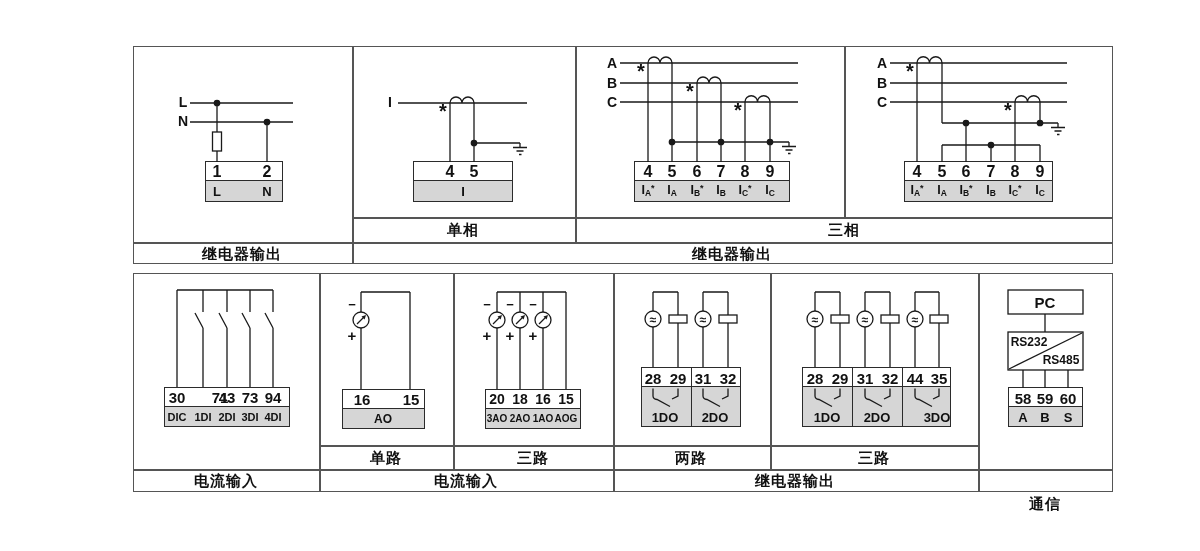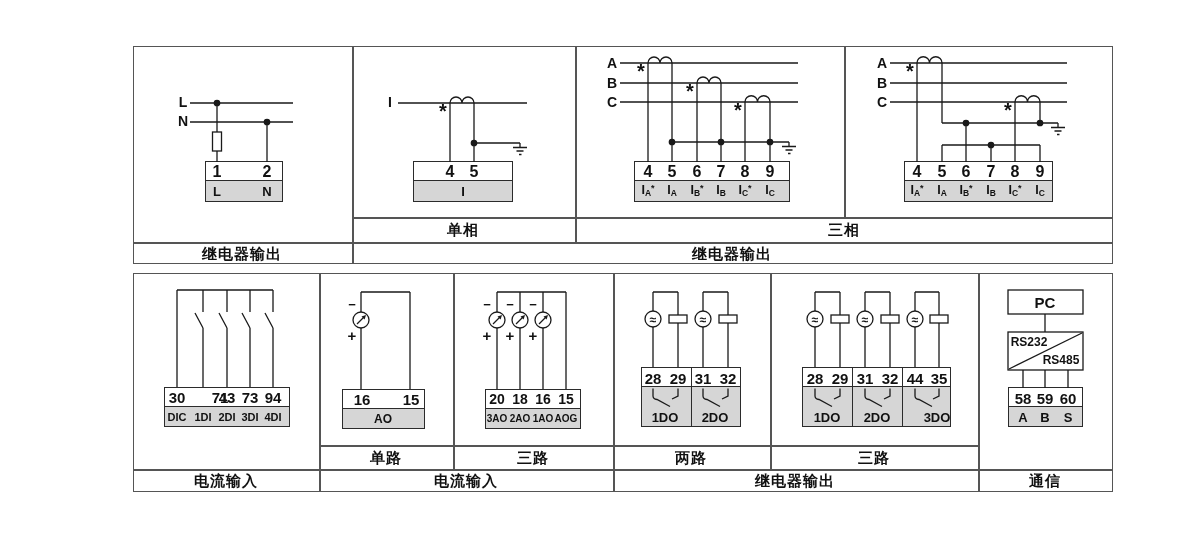--- a/index.html
+++ b/index.html
@@ -219,21 +219,21 @@
   <span class="t cjk" style="left:844px;top:229px;">三相</span>
   <span class="t cjk" style="left:242px;top:253px;">继电器输出</span>
   <span class="t cjk" style="left:732px;top:253px;">继电器输出</span>
   <span class="t cjk" style="left:386px;top:457px;">单路</span>
   <span class="t cjk" style="left:533px;top:457px;">三路</span>
   <span class="t cjk" style="left:691px;top:457px;">两路</span>
   <span class="t cjk" style="left:874px;top:457px;">三路</span>
   <span class="t cjk" style="left:226px;top:480px;">电流输入</span>
   <span class="t cjk" style="left:466px;top:480px;">电流输入</span>
   <span class="t cjk" style="left:795px;top:480px;">继电器输出</span>
-  <span class="t cjk" style="left:1045px;top:480px;">通信</span>
+  <span class="t cjk" style="left:1045px;top:504px;font-family:Liberation Serif, serif;">通信</span>
 
   <span class="t pin" style="left:183px;top:102px;">L</span>
   <span class="t pin" style="left:183px;top:121px;">N</span>
   <span class="t num16" style="left:217px;top:172px;">1</span>
   <span class="t num16" style="left:267px;top:172px;">2</span>
   <span class="t glab13" style="left:217px;top:191px;">L</span>
   <span class="t glab13" style="left:267px;top:191px;">N</span>
 
   <span class="t pin" style="left:390px;top:102px;">I</span>
   <span class="t num16" style="left:450px;top:172px;">4</span>

